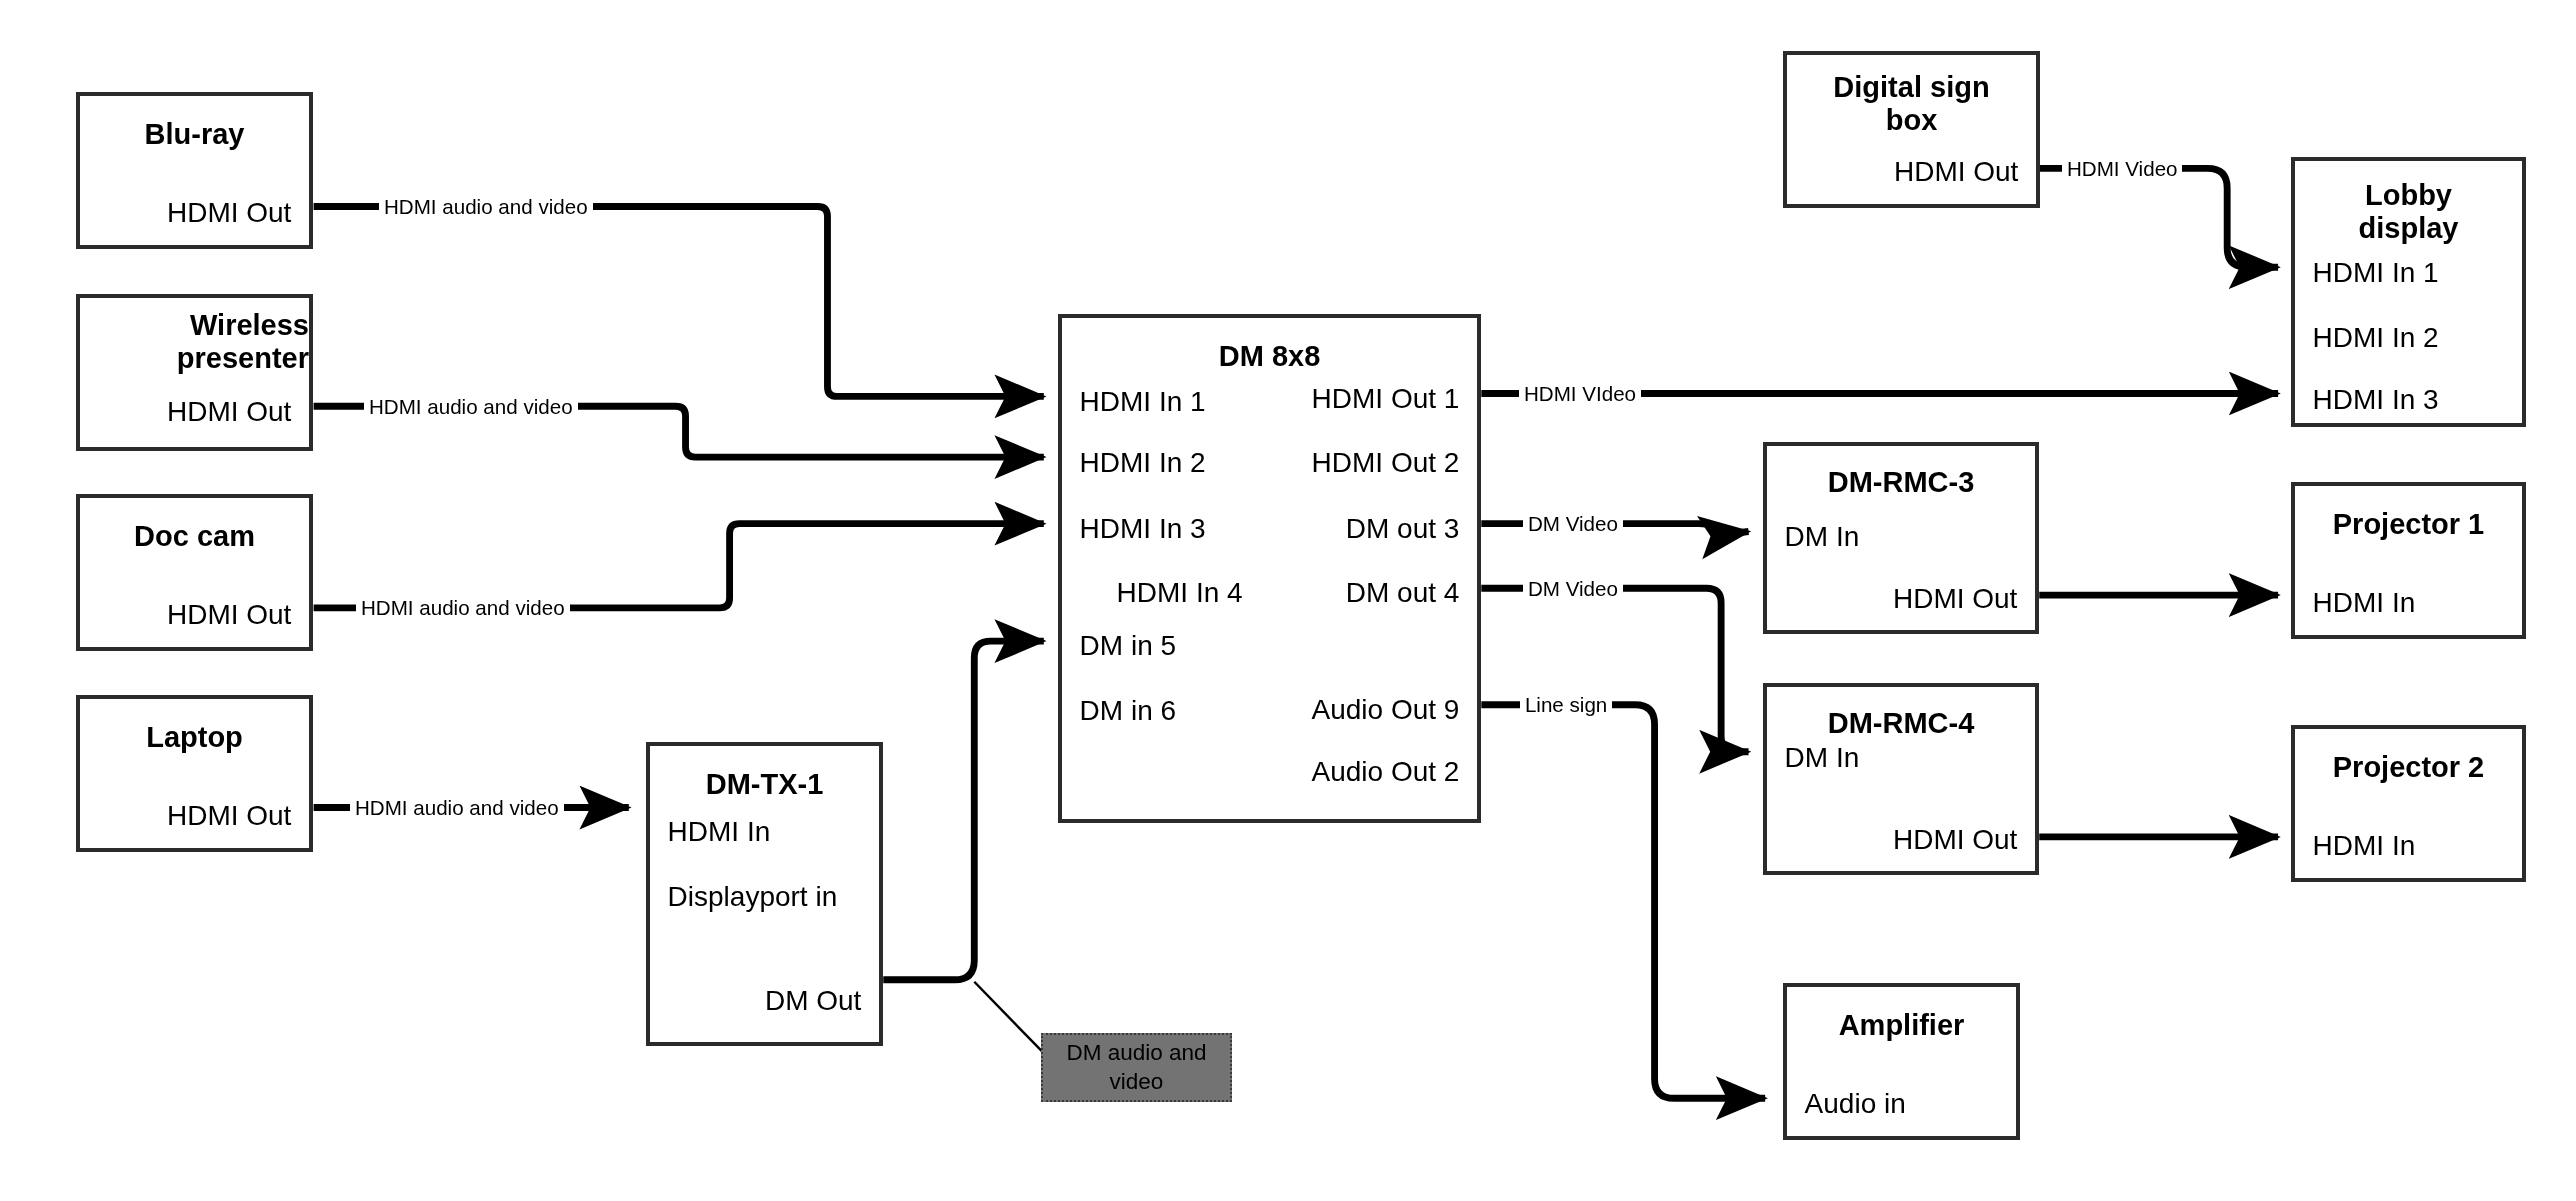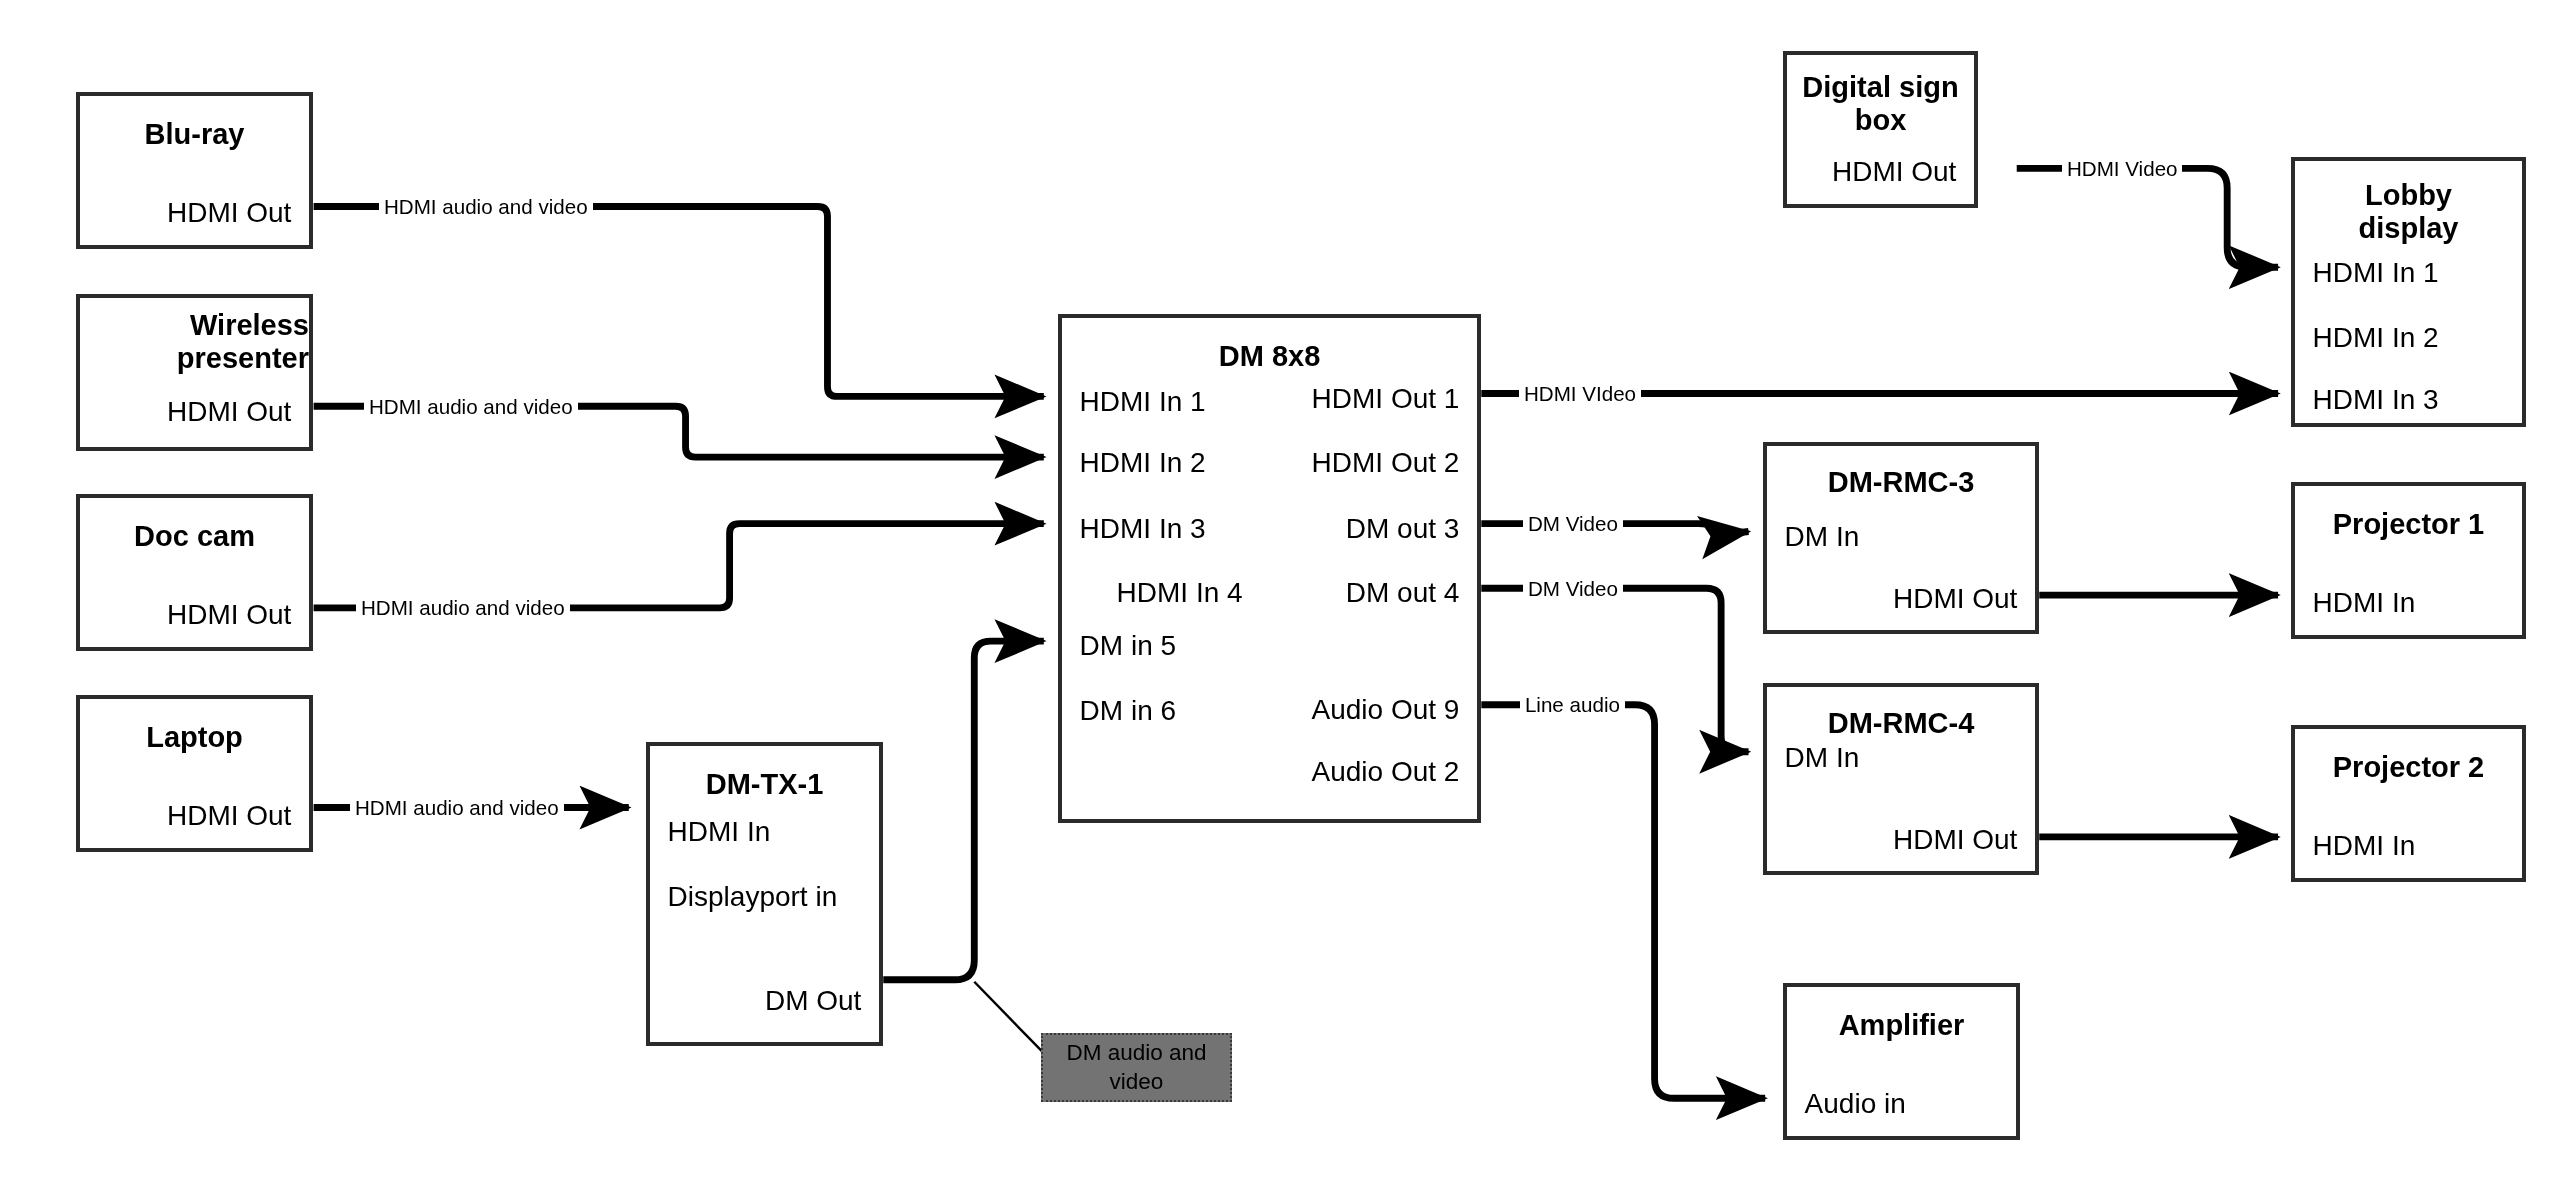--- a/index.html
+++ b/index.html
@@ -151,21 +151,21 @@
     <div class="port left" style="top:377px;">DM in 6</div>
 
     <div class="port right" style="top:65px;">HDMI Out 1</div>
     <div class="port right" style="top:129px;">HDMI Out 2</div>
     <div class="port right" style="top:195px;">DM out 3</div>
     <div class="port right" style="top:259px;">DM out 4</div>
     <div class="port right" style="top:376px;">Audio Out 9</div>
     <div class="port right" style="top:438px;">Audio Out 2</div>
   </div>
 
-  <div class="node" style="left:1783px; top:51px; width:195px; height:157px;">
+  <div class="node" style="left:1783px; top:51px; width:257px; height:157px;">
     <div class="node-title" style="top:15.7px;">Digital sign
 box</div>
     <div class="port right" style="top:101px;">HDMI Out</div>
   </div>
 
   <div class="node" style="left:2291px; top:157px; width:235px; height:270px;">
     <div class="node-title" style="top:17.6px;">Lobby
 display</div>
     <div class="port left" style="top:96px;">HDMI In 1</div>
     <div class="port left" style="top:161px;">HDMI In 2</div>
@@ -206,21 +206,21 @@
   <div class="edge-label" style="left:356px; top:596px;">HDMI audio and video</div>
 
   <div class="edge-label" style="left:350px; top:796px;">HDMI audio and video</div>
 
   <div class="edge-label" style="left:1519px; top:382px;">HDMI VIdeo</div>
 
   <div class="edge-label" style="left:1523px; top:512px;">DM Video</div>
 
   <div class="edge-label" style="left:1523px; top:577px;">DM Video</div>
 
-  <div class="edge-label" style="left:1520px; top:693px;">Line audio</div>
+  <div class="edge-label" style="left:1520px; top:693px;">Line sign</div>
 
   <div class="edge-label" style="left:2062px; top:157px;">HDMI Video</div>
 
   <div class="callout" style="left:1041px; top:1033px; width:191px; height:69px;">DM audio and
 video</div>
 
 </div>
 
 
 </body></html>

